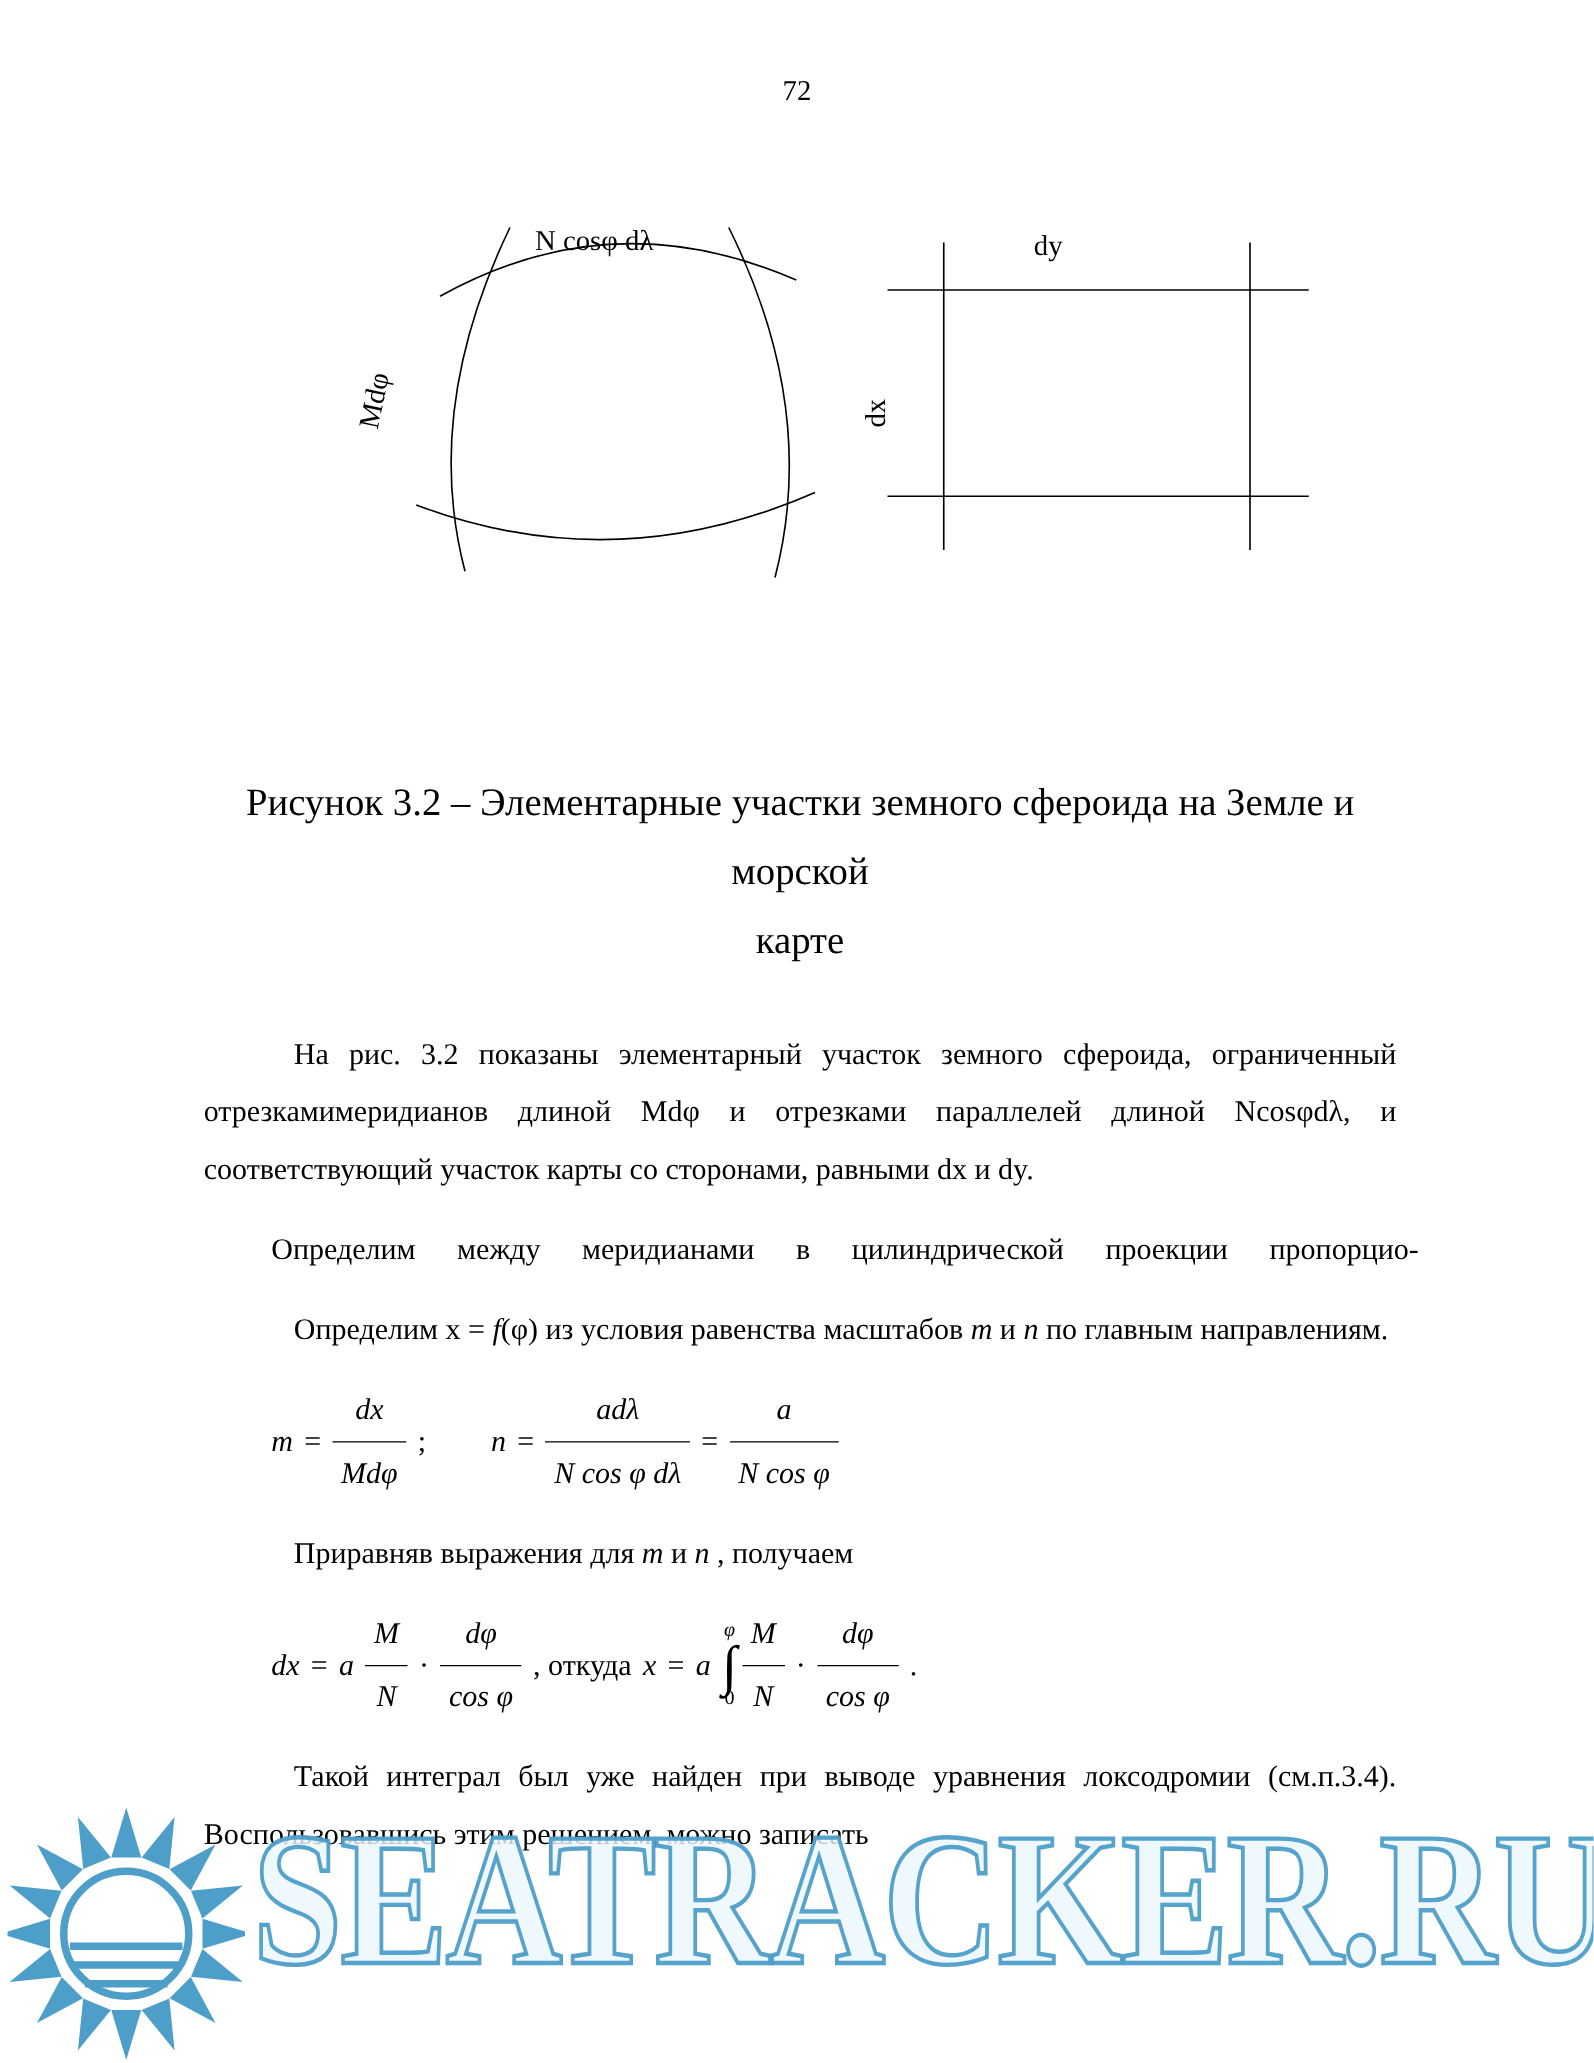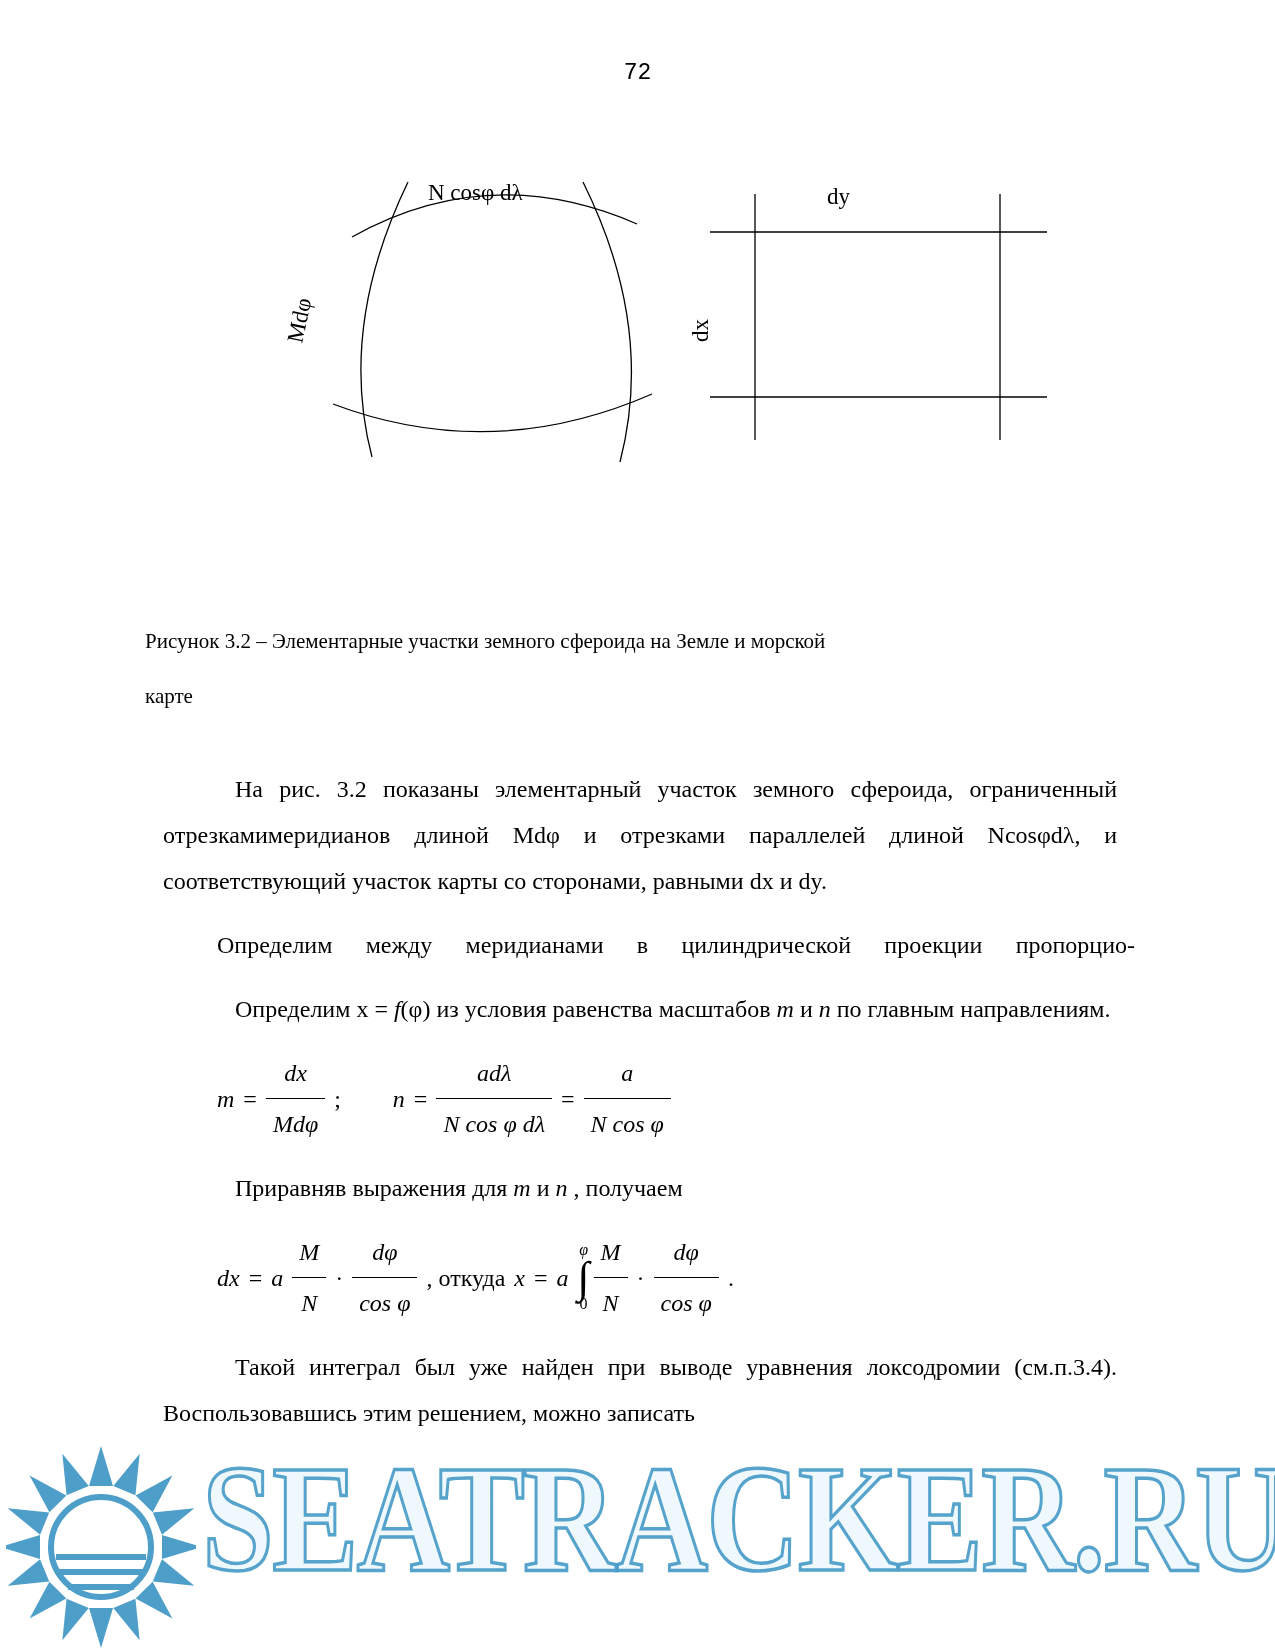--- a/index.html
+++ b/index.html
@@ -9,33 +9,33 @@
     height: 1650px;
     background: #ffffff;
     overflow: hidden;
     font-family: "Liberation Serif", "DejaVu Serif", serif;
     color: #000;
   }
   .page-number {
     padding-top: 60px;
     text-align: center;
     font-size: 23px;
-    font-family: Liberation Mono, monospace;
   }
   .figure-svg {
     display: block;
     margin-top: 66px;
     width: 1275px;
     height: 330px;
   }
   .figure-svg path, .figure-svg line { stroke: #000; stroke-width: 1.3; fill: none; }
   .figure-svg text { font-family: "Liberation Serif", "DejaVu Serif", serif; font-size: 23px; fill: #000; }
   .caption {
     margin: 132px 140px 0 145px;
-    font-size: 21px;
+    text-align: center;
+    font-size: 31px;
     line-height: 55px;
   }
   .body-text {
     margin: 42px 140px 0 145px;
     font-size: 24px;
     line-height: 46px;
   }
   .para {
     margin: 18px;
     text-align: justify;

